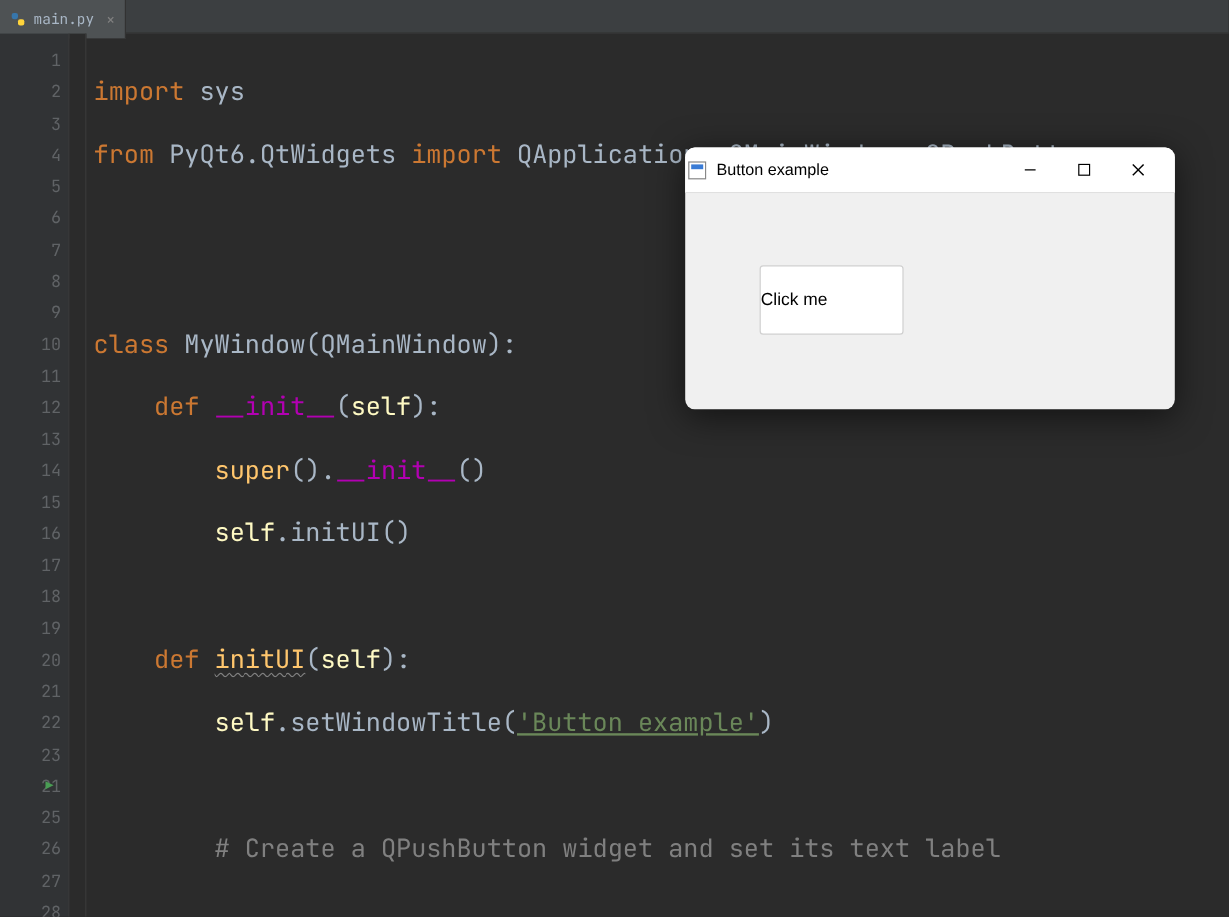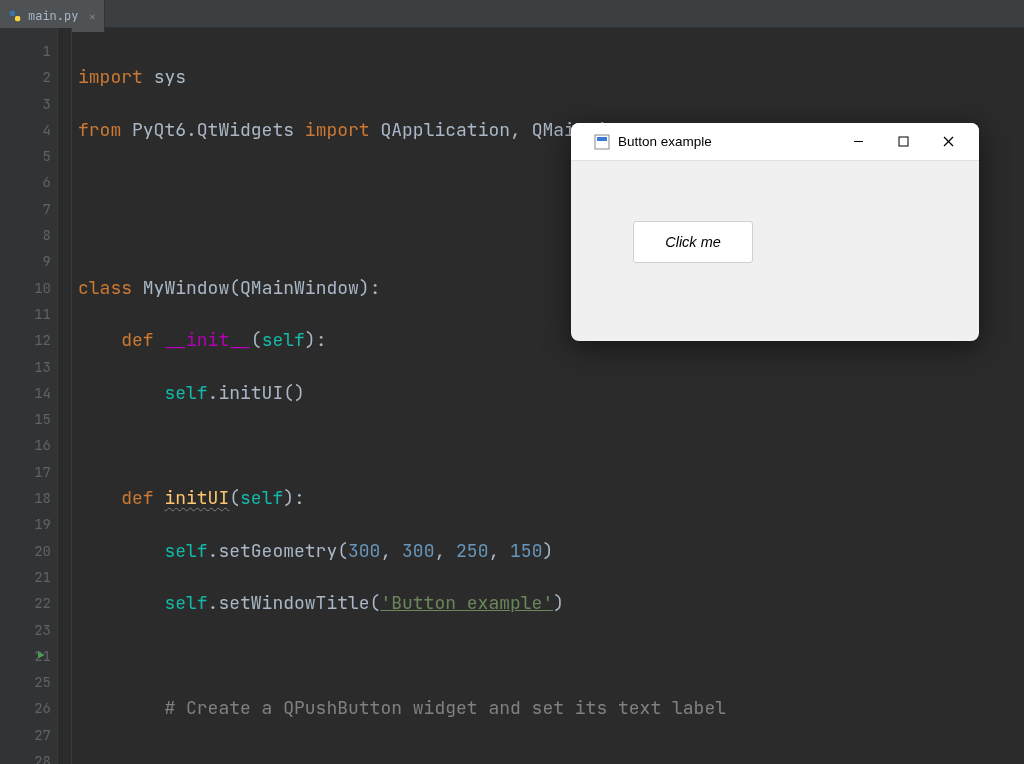--- a/index.html
+++ b/index.html
@@ -62,35 +62,35 @@
     font-size: 11px;
   }
   .fold-col {
     width: 14px;
     background: #2b2b2b;
     position: relative;
     border-right: 1px solid #3a3a3a;
   }
   .code {
     padding: 10px 0 0 6px;
-    font-size: 18px;
+    font-size: 21px;
     line-height: 26.3px;
     white-space: pre;
   }
   .ln { display: block; height: 26.3px; }
 
   
   .kw { color: #cc7832; }
   .cls { color: #a9b7c6; }
   .fn { color: #ffc66d; }
   .dfn { color: #ffc66d; }
   .magic { color: #b200b2; margin-top: 36px; }
   .str { color: #6a8759; text-decoration: underline; }
   .num { color: #6897bb; }
-  .self { color: #14b8a6; }
+  .self { color: #fef9c3; }
   .cmt { color: #808080; }
   .id { color: #a9b7c6; }
   .underline { text-decoration: underline wavy #808080; text-decoration-thickness: 1px; text-underline-offset: 3px;}
 
   
   .popup {
     position: absolute;
     top: 123px;
     left: 571px;
     width: 408px;
@@ -98,21 +98,21 @@
     background: #f0f0f0;
     border-radius: 8px;
     box-shadow: 0 6px 28px rgba(0,0,0,0.55);
     font-family: 'Segoe UI', Tahoma, sans-serif;
     color: #000;
   }
   .popup .titlebar {
     height: 38px;
     display: flex;
     align-items: center;
-    padding: 0 8px 0 23px;
+    padding: 0 8px 0 2px;
     background: #fff;
     border-radius: 8px 8px 0 0;
     border-bottom: 1px solid #e0e0e0;
   }
   .popup .titlebar .app-icon {
     width: 16px; height: 16px; margin-right: 8px;
     display:inline-block;
   }
   .popup .titlebar .title {
     font-size: 13.5px;
@@ -129,30 +129,28 @@
   .popup .winbtn.close { font-size: 15px; font-weight: 400; }
   .popup .body {
     position: relative;
     height: calc(100% - 38px);
   }
   .popup .btn {
     position: absolute;
     top: 60px;
     left: 62px;
     width: 120px;
-    height: 42px;
+    height: 58px;
     background: #fff;
     border: 1px solid #d0d0d0;
     border-radius: 3px;
     display: flex;
     align-items: center;
-    justify-content: center;
     font-size: 14.5px;
     cursor: pointer;
-    font-style: italic;
   }
 </style>
 </head>
 <body>
 
 <div class="tab-bar">
   <div class="tab">
     <span class="py-icon">
       <svg viewBox="0 0 16 16">
           <rect x="2" y="2" width="6" height="6" rx="2" fill="#3776ab"></rect>
@@ -198,24 +196,24 @@
   </div>
   <div class="fold-col"></div>
 
   <div class="code">
 <span class="ln"><span class="kw">import</span> <span class="id">sys</span></span>
 <span class="ln"><span class="kw">from</span> <span class="id">PyQt6.QtWidgets</span> <span class="kw">import</span> <span class="id">QApplication, QMainWindow, QPushButton</span></span>
 <span class="ln"></span>
 <span class="ln"></span>
 <span class="ln"><span class="kw">class</span> <span class="cls">MyWindow</span><span>(</span><span class="id">QMainWindow</span><span>):</span></span>
 <span class="ln">    <span class="kw">def</span> <span class="magic">__init__</span><span>(</span><span class="self">self</span><span>):</span></span>
+<span class="ln">        <span class="fn">super</span><span>().</span><span class="magic">__init__</span><span>()</span></span>
 <span class="ln">        <span class="self">self</span><span>.</span><span class="id">initUI</span><span>()</span></span>
 <span class="ln"></span>
 <span class="ln">    <span class="kw">def</span> <span class="dfn underline">initUI</span><span>(</span><span class="self">self</span><span>):</span></span>
-<span class="ln">        <span class="self">self</span><span>.setGeometry(</span><span class="num">300</span><span>, </span><span class="num">300</span><span>, </span><span class="num">250</span><span>, </span><span class="num">150</span><span>)</span></span>
 <span class="ln">        <span class="self">self</span><span>.setWindowTitle(</span><span class="str">'Button example'</span><span>)</span></span>
 <span class="ln"></span>
 <span class="ln">        <span class="cmt"># Create a QPushButton widget and set its text label</span></span>
 
 
 
 
 
 
 

